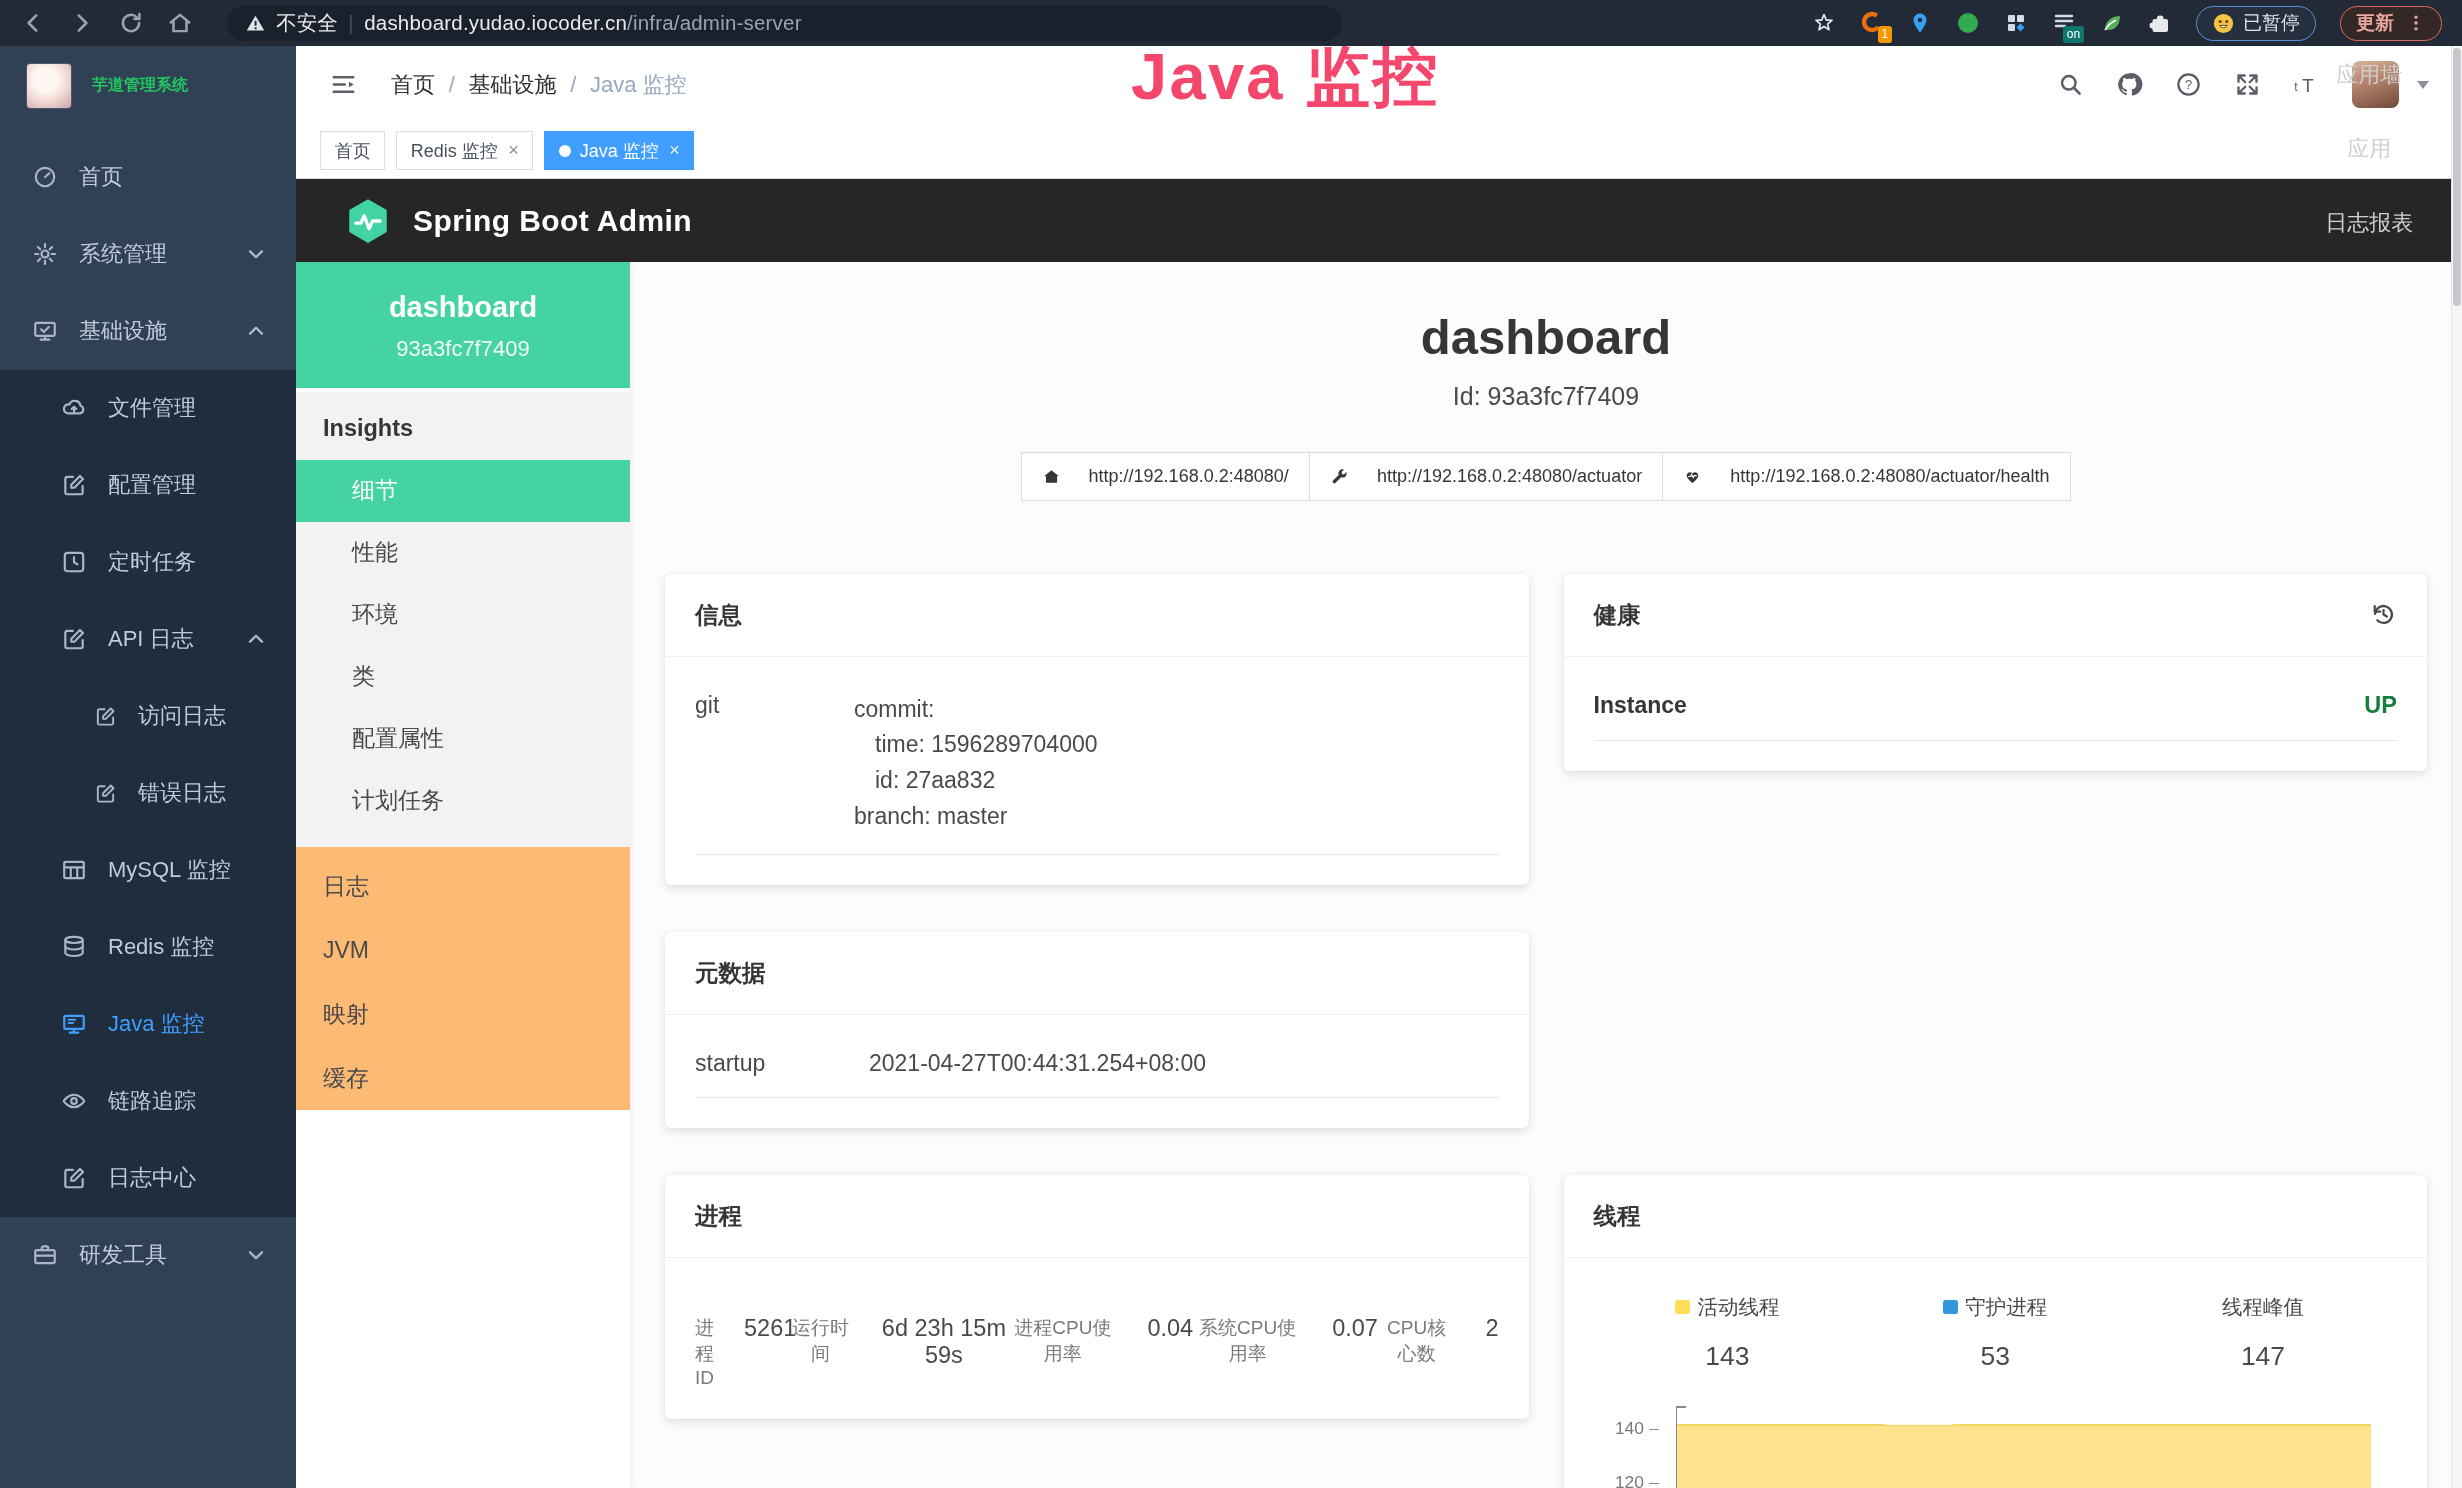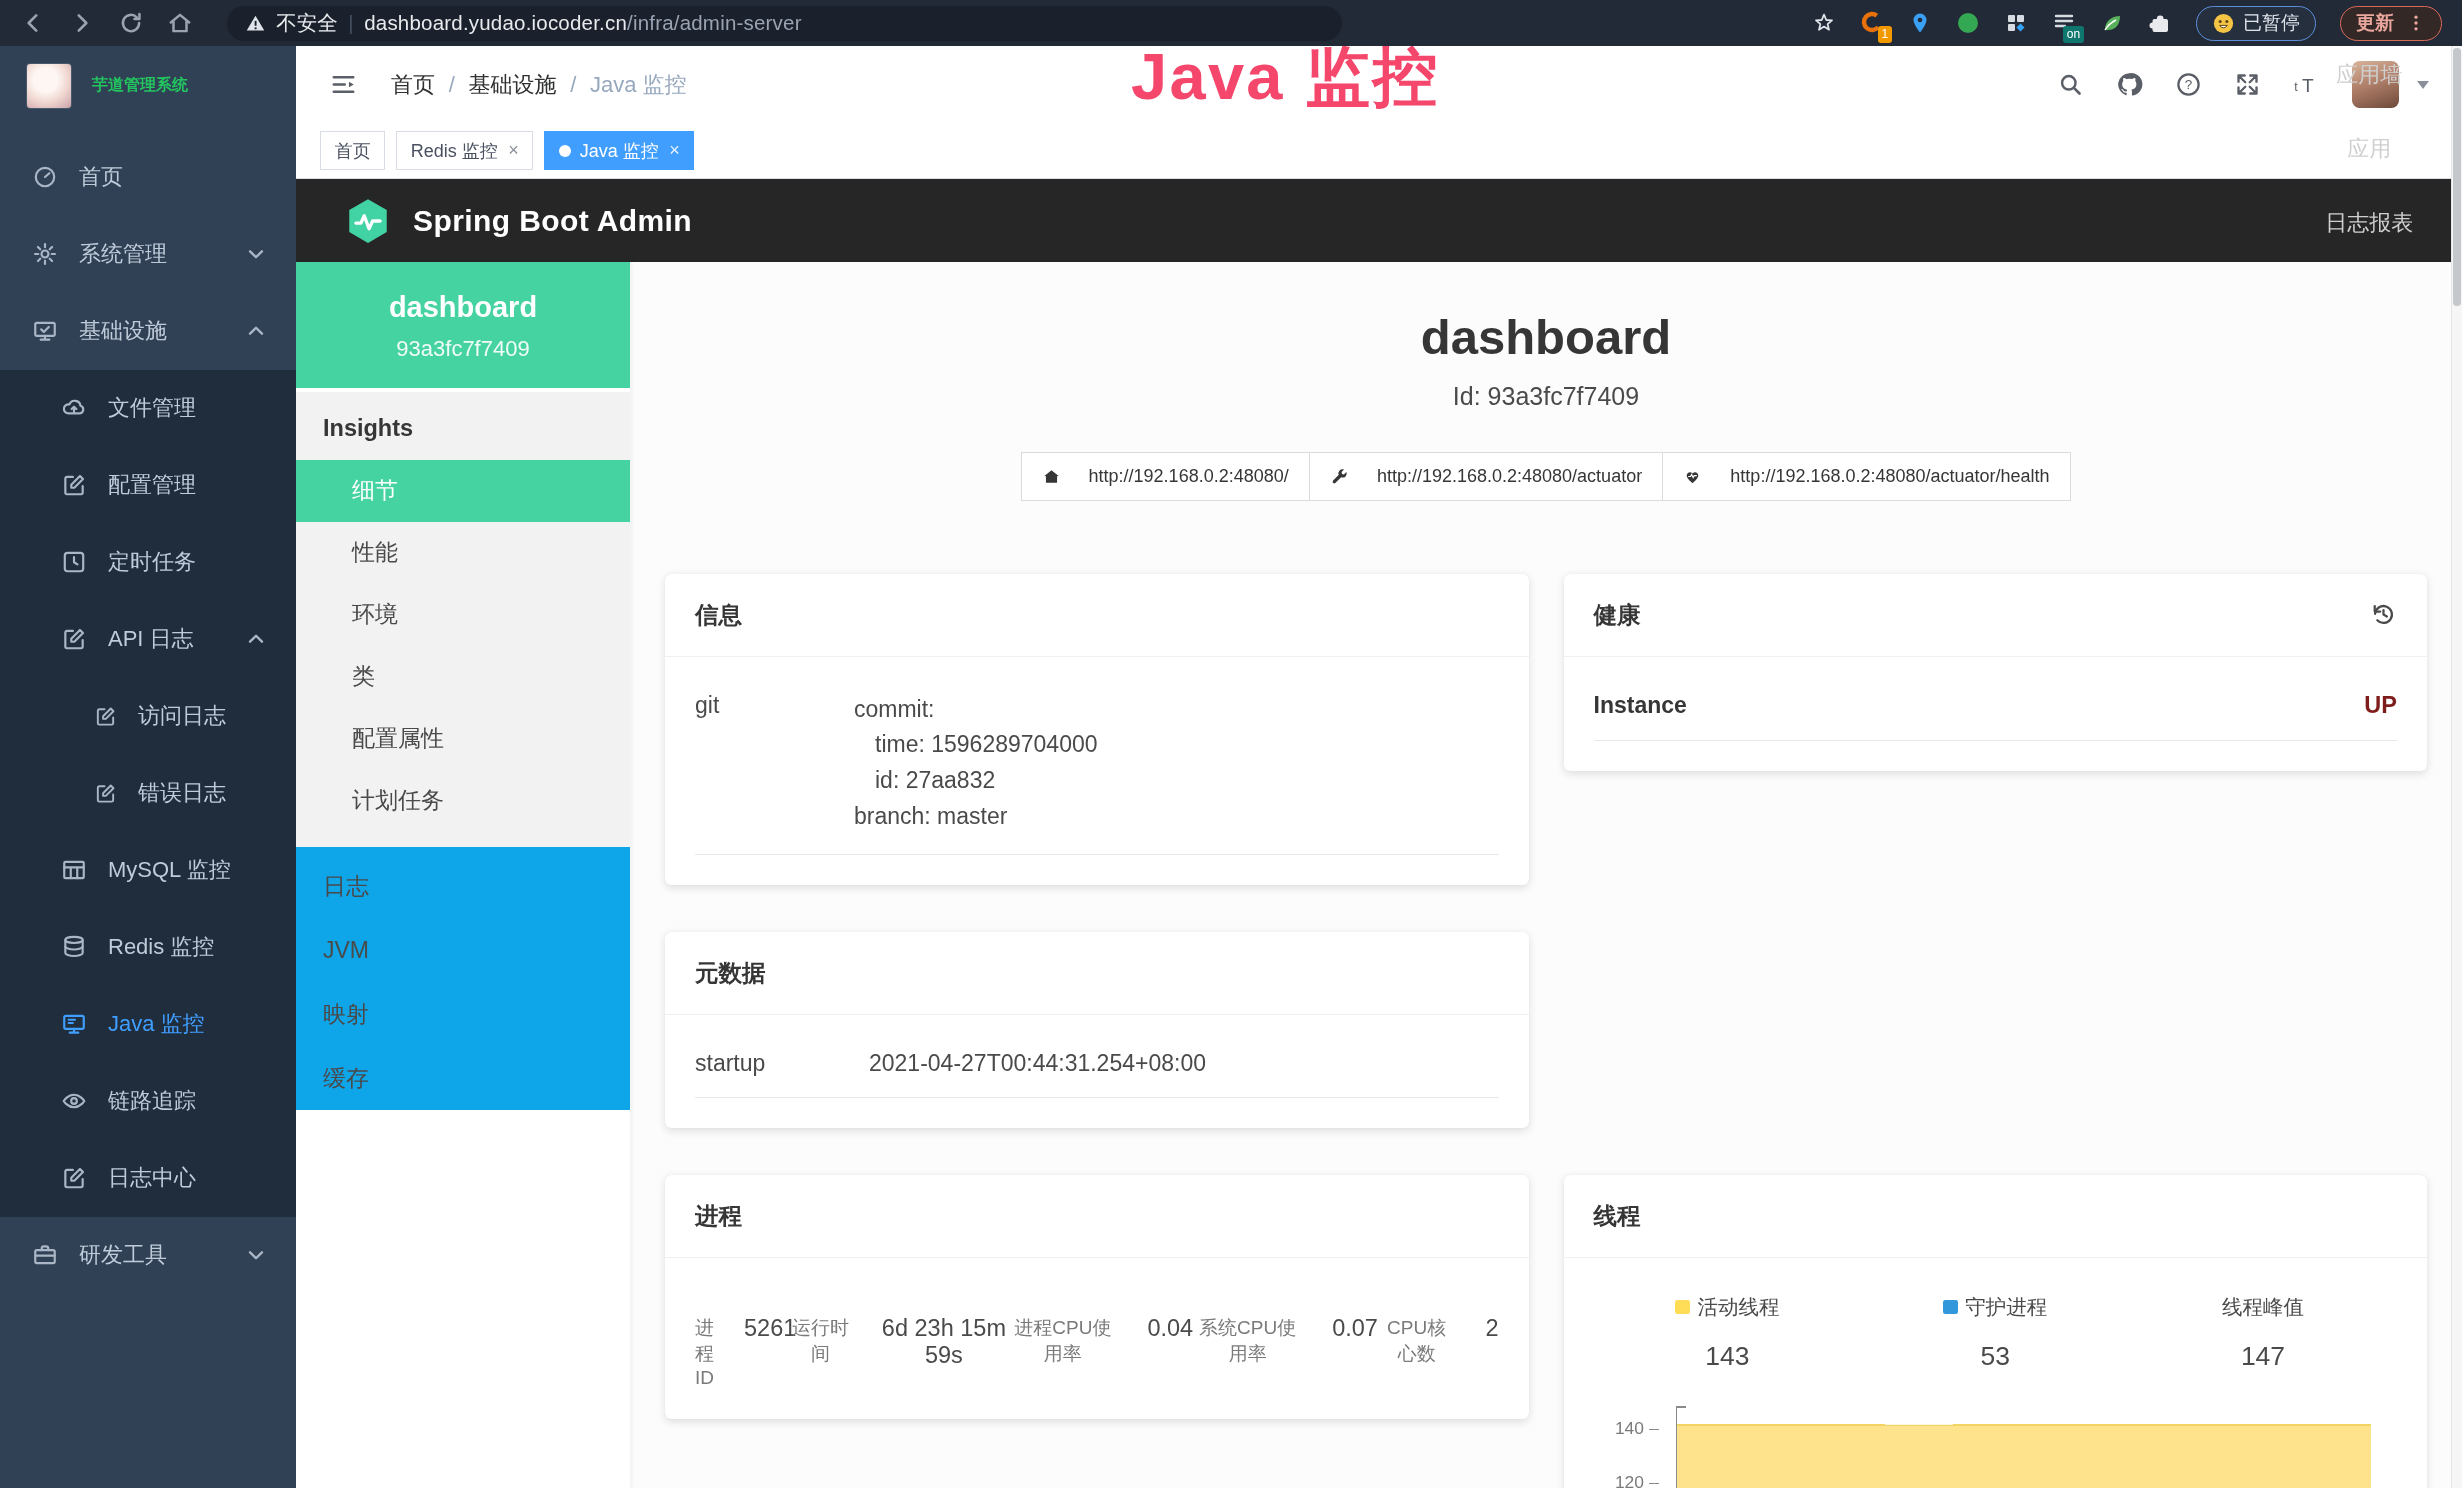--- a/index.html
+++ b/index.html
@@ -89,21 +89,21 @@
   .sbabody { flex:1; display:flex; min-height:0; }
   .sbaside { width:334px; background:#fff; box-shadow:1.5px 0 4.6px rgba(0,0,0,.05); z-index:2; }
   .sbahead { background:#45d3a2; color:#fff; text-align:center; padding:29px 7.6px 26px; }
   .sbahead .nm { font-size:29px; font-weight:700; }
   .sbahead .aid { font-size:22px; margin-top:12px; color:rgba(255,255,255,.92); }
   .insights { background:#f2f2f2; margin-top:3.8px; padding-bottom:15px; }
   .ins-label { font-size:23.5px; font-weight:700; color:#363636; padding:23px 0 18px 27px; }
   .sitem { height:62px; display:flex; align-items:center; padding-left:56px; font-size:23px;
            color:#4a4a4a; cursor:pointer; }
   .sitem.active { background:#45d3a2; color:#fff; }
-  .rootitems { background:#0ea5e9; padding-top:7.6px; }
+  .rootitems { background:#fdba74; padding-top:7.6px; }
   .rootitems .sitem { padding-left:27px; height:64px; }
 
   .sbacontent { flex:1; background:#fcfcfc; padding-top:47px; position:relative; overflow:hidden; }
   .ititle { text-align:center; font-size:49px; font-weight:700; color:#363636; }
   .isub { text-align:center; font-size:25px; color:#4a4a4a; margin-top:16.7px; }
   .chips { display:flex; justify-content:center; margin-top:41px; }
   .chip { display:flex; align-items:center; gap:28px; border:0.8px solid #dbdbdb; background:#fff;
           padding:13px 20px; font-size:18px; color:#363636; margin-left:-0.8px; cursor:pointer; }
   .chip .ic { font-size:19px; }
 
@@ -604,21 +604,21 @@
                 <svg viewBox="0 0 24 24">
                   <path d="M4.5 11.5a7.5 7.5 0 1 1 2 5.6" fill="none" stroke="currentColor" stroke-linecap="round" stroke-linejoin="round" stroke-width="2"></path>
                   <path d="M4.2 4.5v4.9h4.9" fill="none" stroke="currentColor" stroke-linecap="round" stroke-linejoin="round" stroke-width="2"></path>
                   <path d="M12 8v4l3 1.8" fill="none" stroke="currentColor" stroke-linecap="round" stroke-linejoin="round" stroke-width="2"></path>
                 </svg>
               </span>
           </div>
           <div class="card-body">
             <div class="hrow">
               <span class="lbl">Instance</span>
-              <span class="status" style="color: #7f1d1d;">UP</span>
+              <span class="status" style="color: #15803d;">UP</span>
             </div>
           </div>
         </div>
 
         <div class="card" style="grid-area:2/1">
           <div class="card-head">元数据</div>
           <div class="card-body">
             <div class="kv meta">
               <div class="k">startup</div>
               <div class="v">2021-04-27T00:44:31.254+08:00</div>

